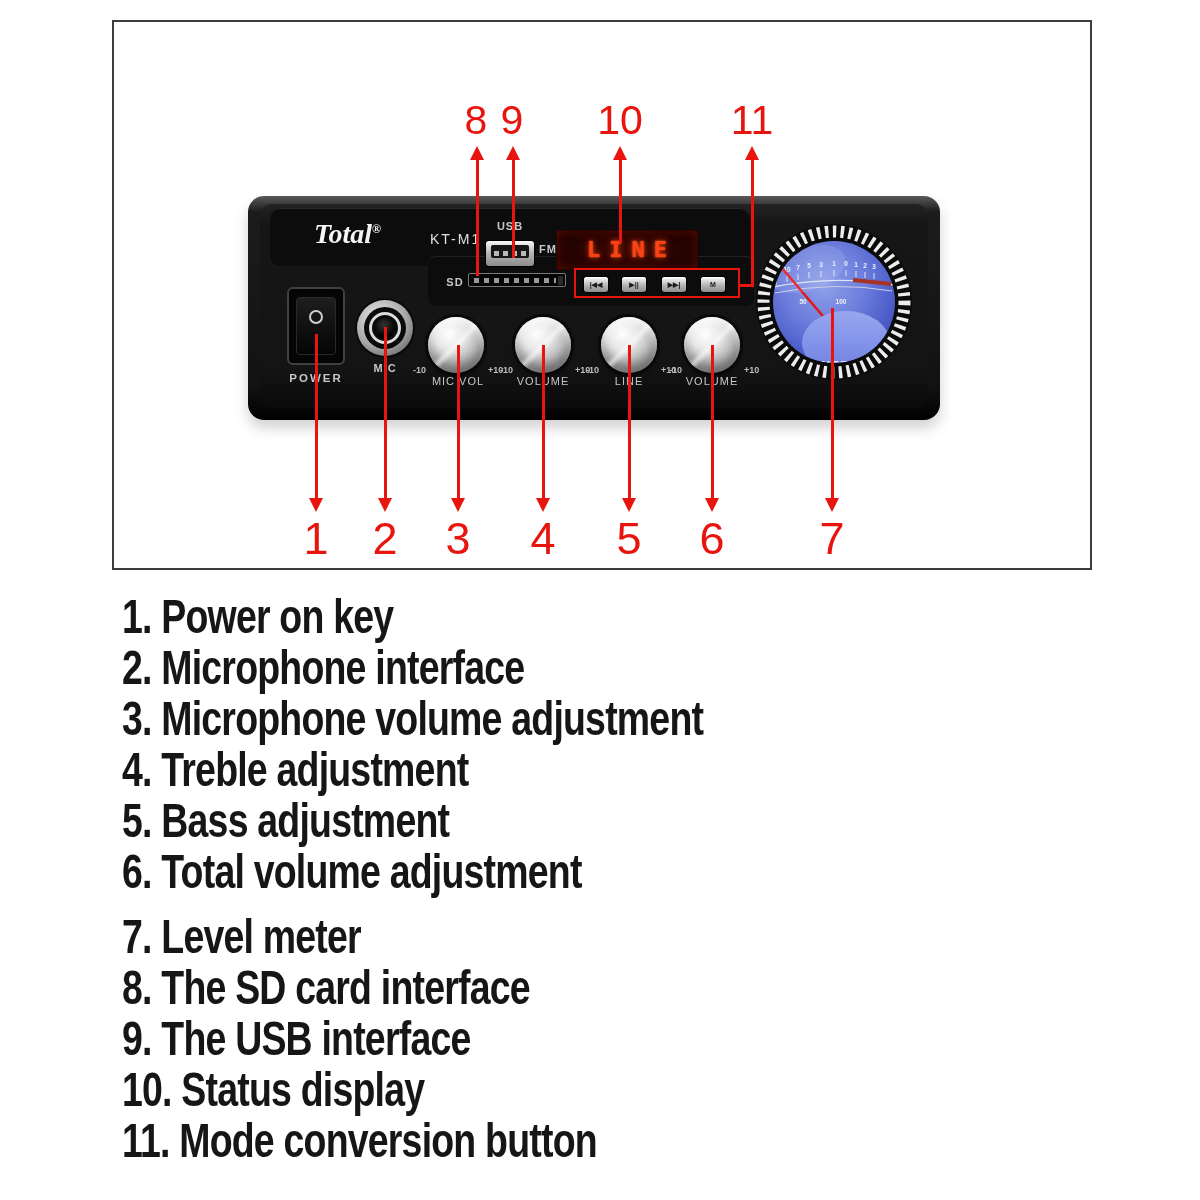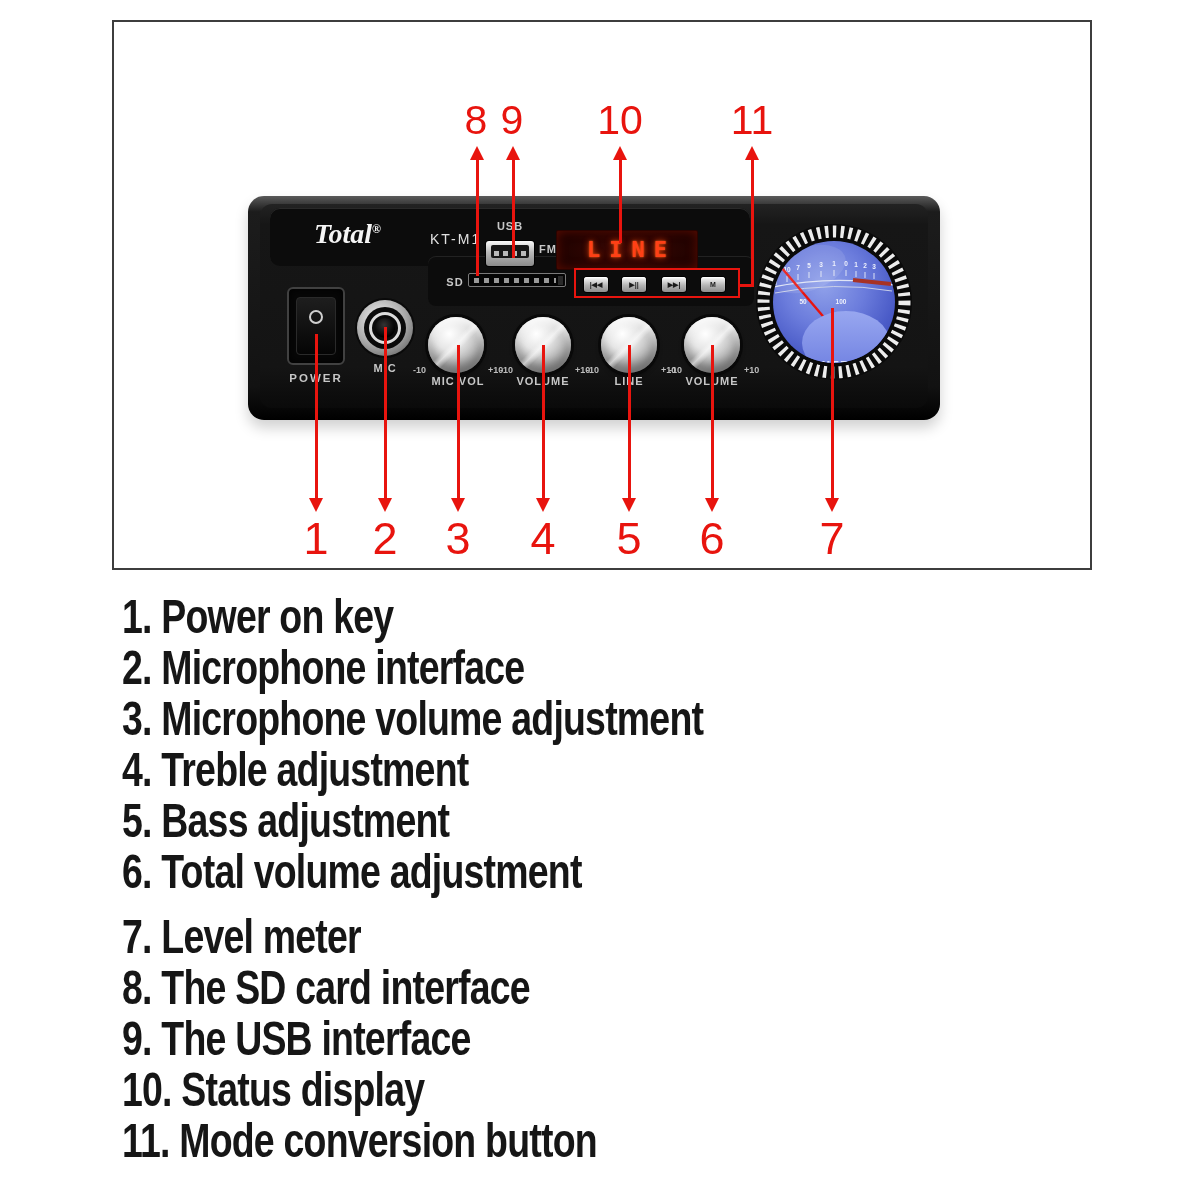--- a/index.html
+++ b/index.html
@@ -87,21 +87,21 @@
   .knob { position:absolute; top:317px; width:56px; height:56px; border-radius:50%;
           background:radial-gradient(circle at 38% 30%, #ffffff 0%, #e6e6e6 30%, #bcbcbc 55%, #909090 80%, #7a7a7a 100%);
           box-shadow:0 0 0 3px #090909, 0 3px 5px rgba(0,0,0,.65),
                      inset 0 -9px 10px rgba(0,0,0,.28), inset 0 5px 7px rgba(255,255,255,.85); }
   .knob::after { content:""; position:absolute; inset:0; border-radius:50%;
                  background:linear-gradient(135deg, transparent 44%, rgba(255,255,255,.55) 50%, transparent 57%); }
   .knob-min, .knob-max { position:absolute; top:365px; width:24px; font-size:9px; color:#bdbdbd;
                          font-weight:bold; }
   .knob-min { text-align:right; }
   .knob-name { position:absolute; top:375px; width:96px; text-align:center; font-size:11px;
-               color:#c7c7c7; font-weight:bold; letter-spacing:1px; }
+               color:#c7c7c7; font-weight:normal; letter-spacing:1px; }
 
   
   .vu-meter { position:absolute; left:755px; top:223px; width:158px; height:158px; }
   .callout-num { position:absolute; width:60px; text-align:center; color:#e8140e;
                  font-family:"Liberation Sans", sans-serif; }
   .num-top { font-size:41px; top:97px; }
   .num-bottom { font-size:45px; top:513px; }
   .c-line { position:absolute; width:3px; background:#e8140e; }
   .c-hline { position:absolute; height:3px; background:#e8140e; }
   .arrow-up { position:absolute; width:0; height:0; top:146px;

